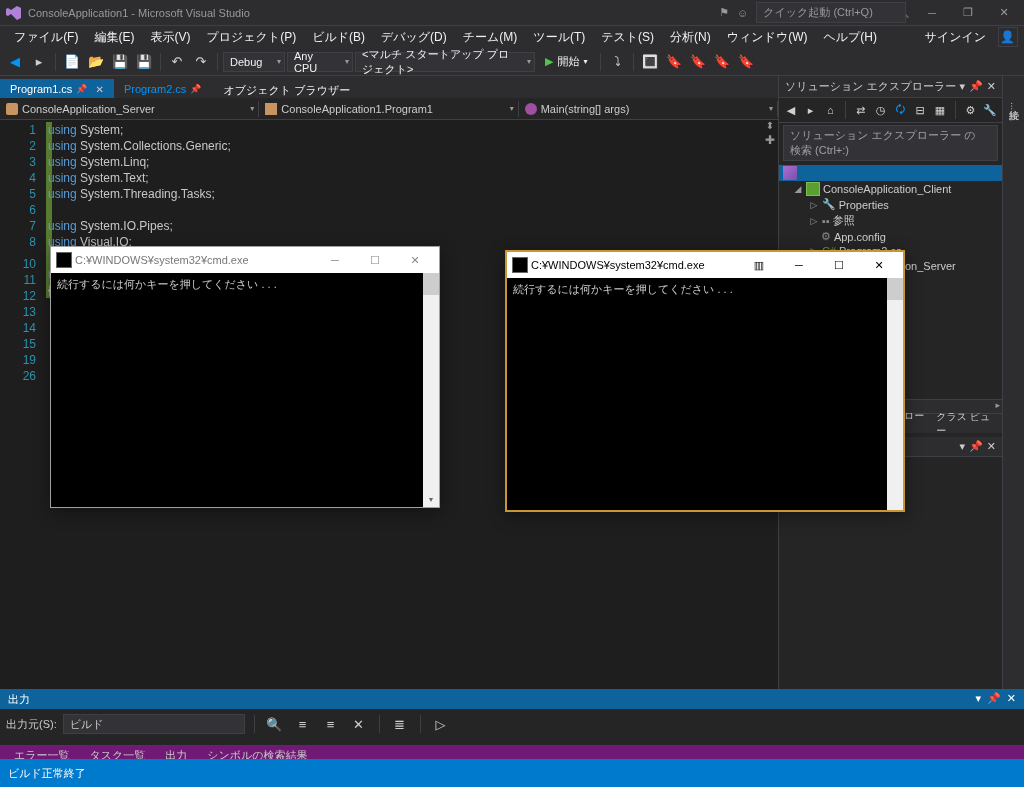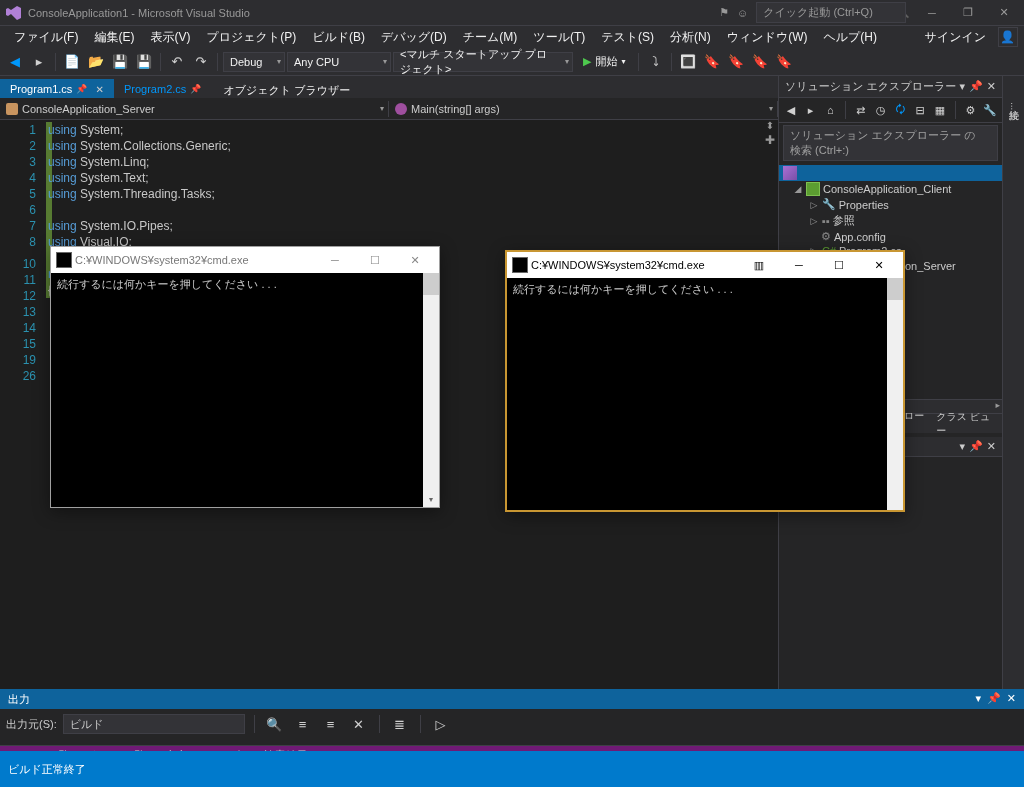--- a/index.html
+++ b/index.html
@@ -66,21 +66,21 @@
 .cs-icon { color:#5c9e31; font-size:11px; }
 .bottom-tabs { height:20px; background:#2d2d30; border-top:1px solid #3f3f46; display:flex; align-items:center; padding:0 6px; gap:4px; }
 .btab { padding:2px 8px; color:#ccc; font-size:11px; }
 .btab.active { background:#0e639c; color:#fff; }
 .output-panel { position:absolute; bottom:32px; left:0; right:0; height:66px; background:#252526; border-top:1px solid #0e639c; }
 .output-title { background:#0e639c; color:#fff; padding:2px 8px; font-size:11px; display:flex; }
 .output-bar { padding:4px 6px; display:flex; align-items:center; gap:6px; color:#ccc; font-size:11px; }
 .output-dd { background:#333337; border:1px solid #3f3f46; padding:2px 140px 2px 6px; height:20px; }
 .output-tabs { height:20px; display:flex; padding:0 4px; gap:0; border-top:1px solid #3f3f46; }
 .otab { padding:2px 10px; color:#ccc; font-size:11px; }
-.statusbar { position:absolute; bottom:0; left:0; right:0; height:36px; background:#007acc; color:#fff; display:flex; align-items:center; padding:0 8px; font-size:11px;margin-top:41px; }
+.statusbar { position:absolute; bottom:0; left:0; right:0; height:28px; background:#007acc; color:#fff; display:flex; align-items:center; padding:0 8px; font-size:11px;margin-top:41px; }
 .cmd-window { position:absolute; background:#fff; border:1px solid #a0a0a0; box-shadow:0 4px 16px rgba(0,0,0,0.4); }
 .cmd-window.active { border:2px solid #c89632; }
 .cmd-title { height:26px; display:flex; align-items:center; padding:0 6px; background:#fff; color:#000; font-size:11px; gap:4px; }
 .cmd-title-text { flex:1; }
 .cmd-ctrl { width:36px; height:20px; display:inline-flex; align-items:center; justify-content:center; font-size:11px; }
 .cmd-body { background:#000; color:#ccc; padding:4px 6px; font-family:Consolas,monospace; font-size:11px; height:calc(100% - 26px); position:relative; }
 .cmd-scroll { position:absolute; right:0; top:0; bottom:0; width:16px; background:#f0f0f0; }
 .cmd-thumb { width:100%; height:22px; background:#cdcdcd; }
 .cmd-icon { width:14px; height:14px; background:#000; display:inline-block; outline:1px solid #666; }
 svg{display:block}
@@ -130,21 +130,21 @@
   <span class="tb-sep"></span>
   <span class="tb-btn" style="color:#e8ab4c">📄</span>
   <span class="tb-btn" style="color:#e8ab4c">📂</span>
   <span class="tb-btn" style="color:#0097fb">💾</span>
   <span class="tb-btn" style="color:#0097fb">💾</span>
   <span class="tb-sep"></span>
   <span class="tb-btn">↶</span>
   <span class="tb-btn">↷</span>
   <span class="tb-sep"></span>
   <span class="tb-dd" style="width:62px">Debug</span>
-  <span class="tb-dd" style="width:104px">Any CPU</span>
+  <span class="tb-dd" style="width:66px">Any CPU</span>
   <span class="tb-dd" style="width:180px">&lt;マルチ スタートアップ プロジェクト&gt;</span>
   <span class="start-btn">
     <span class="play-icon">▶</span>
     <span>開始</span>
     <span style="font-size:8px">▾</span>
   </span>
   <span class="tb-sep"></span>
   <span class="tb-btn">⤵</span>
   <span class="tb-sep"></span>
   <span class="tb-btn" style="color:#8888d0">🔳</span>
@@ -165,20 +165,24 @@
       <div class="tab" style="color:#0097fb">
         <span>Program2.cs</span>
         <span style="font-size:9px">📌</span>
       </div>
       <span class="obj-browser">オブジェクト ブラウザー</span>
     </div>
     <div class="navbar">
       <div class="nav-dd">
           <span class="nav-icon-cs"></span>
           <span>ConsoleApplication_Server</span>
+        </div>
+      <div class="nav-dd">
+          <span class="nav-icon-cls"></span>
+          <span>ConsoleApplication1.Program1</span>
         </div>
       <div class="nav-dd">
           <span class="nav-icon-meth"></span>
           <span>Main(string[] args)</span>
         </div>
     </div>
     <div class="code-area">
       <div class="gutter">
         <div>1</div>
           <div>2</div>

